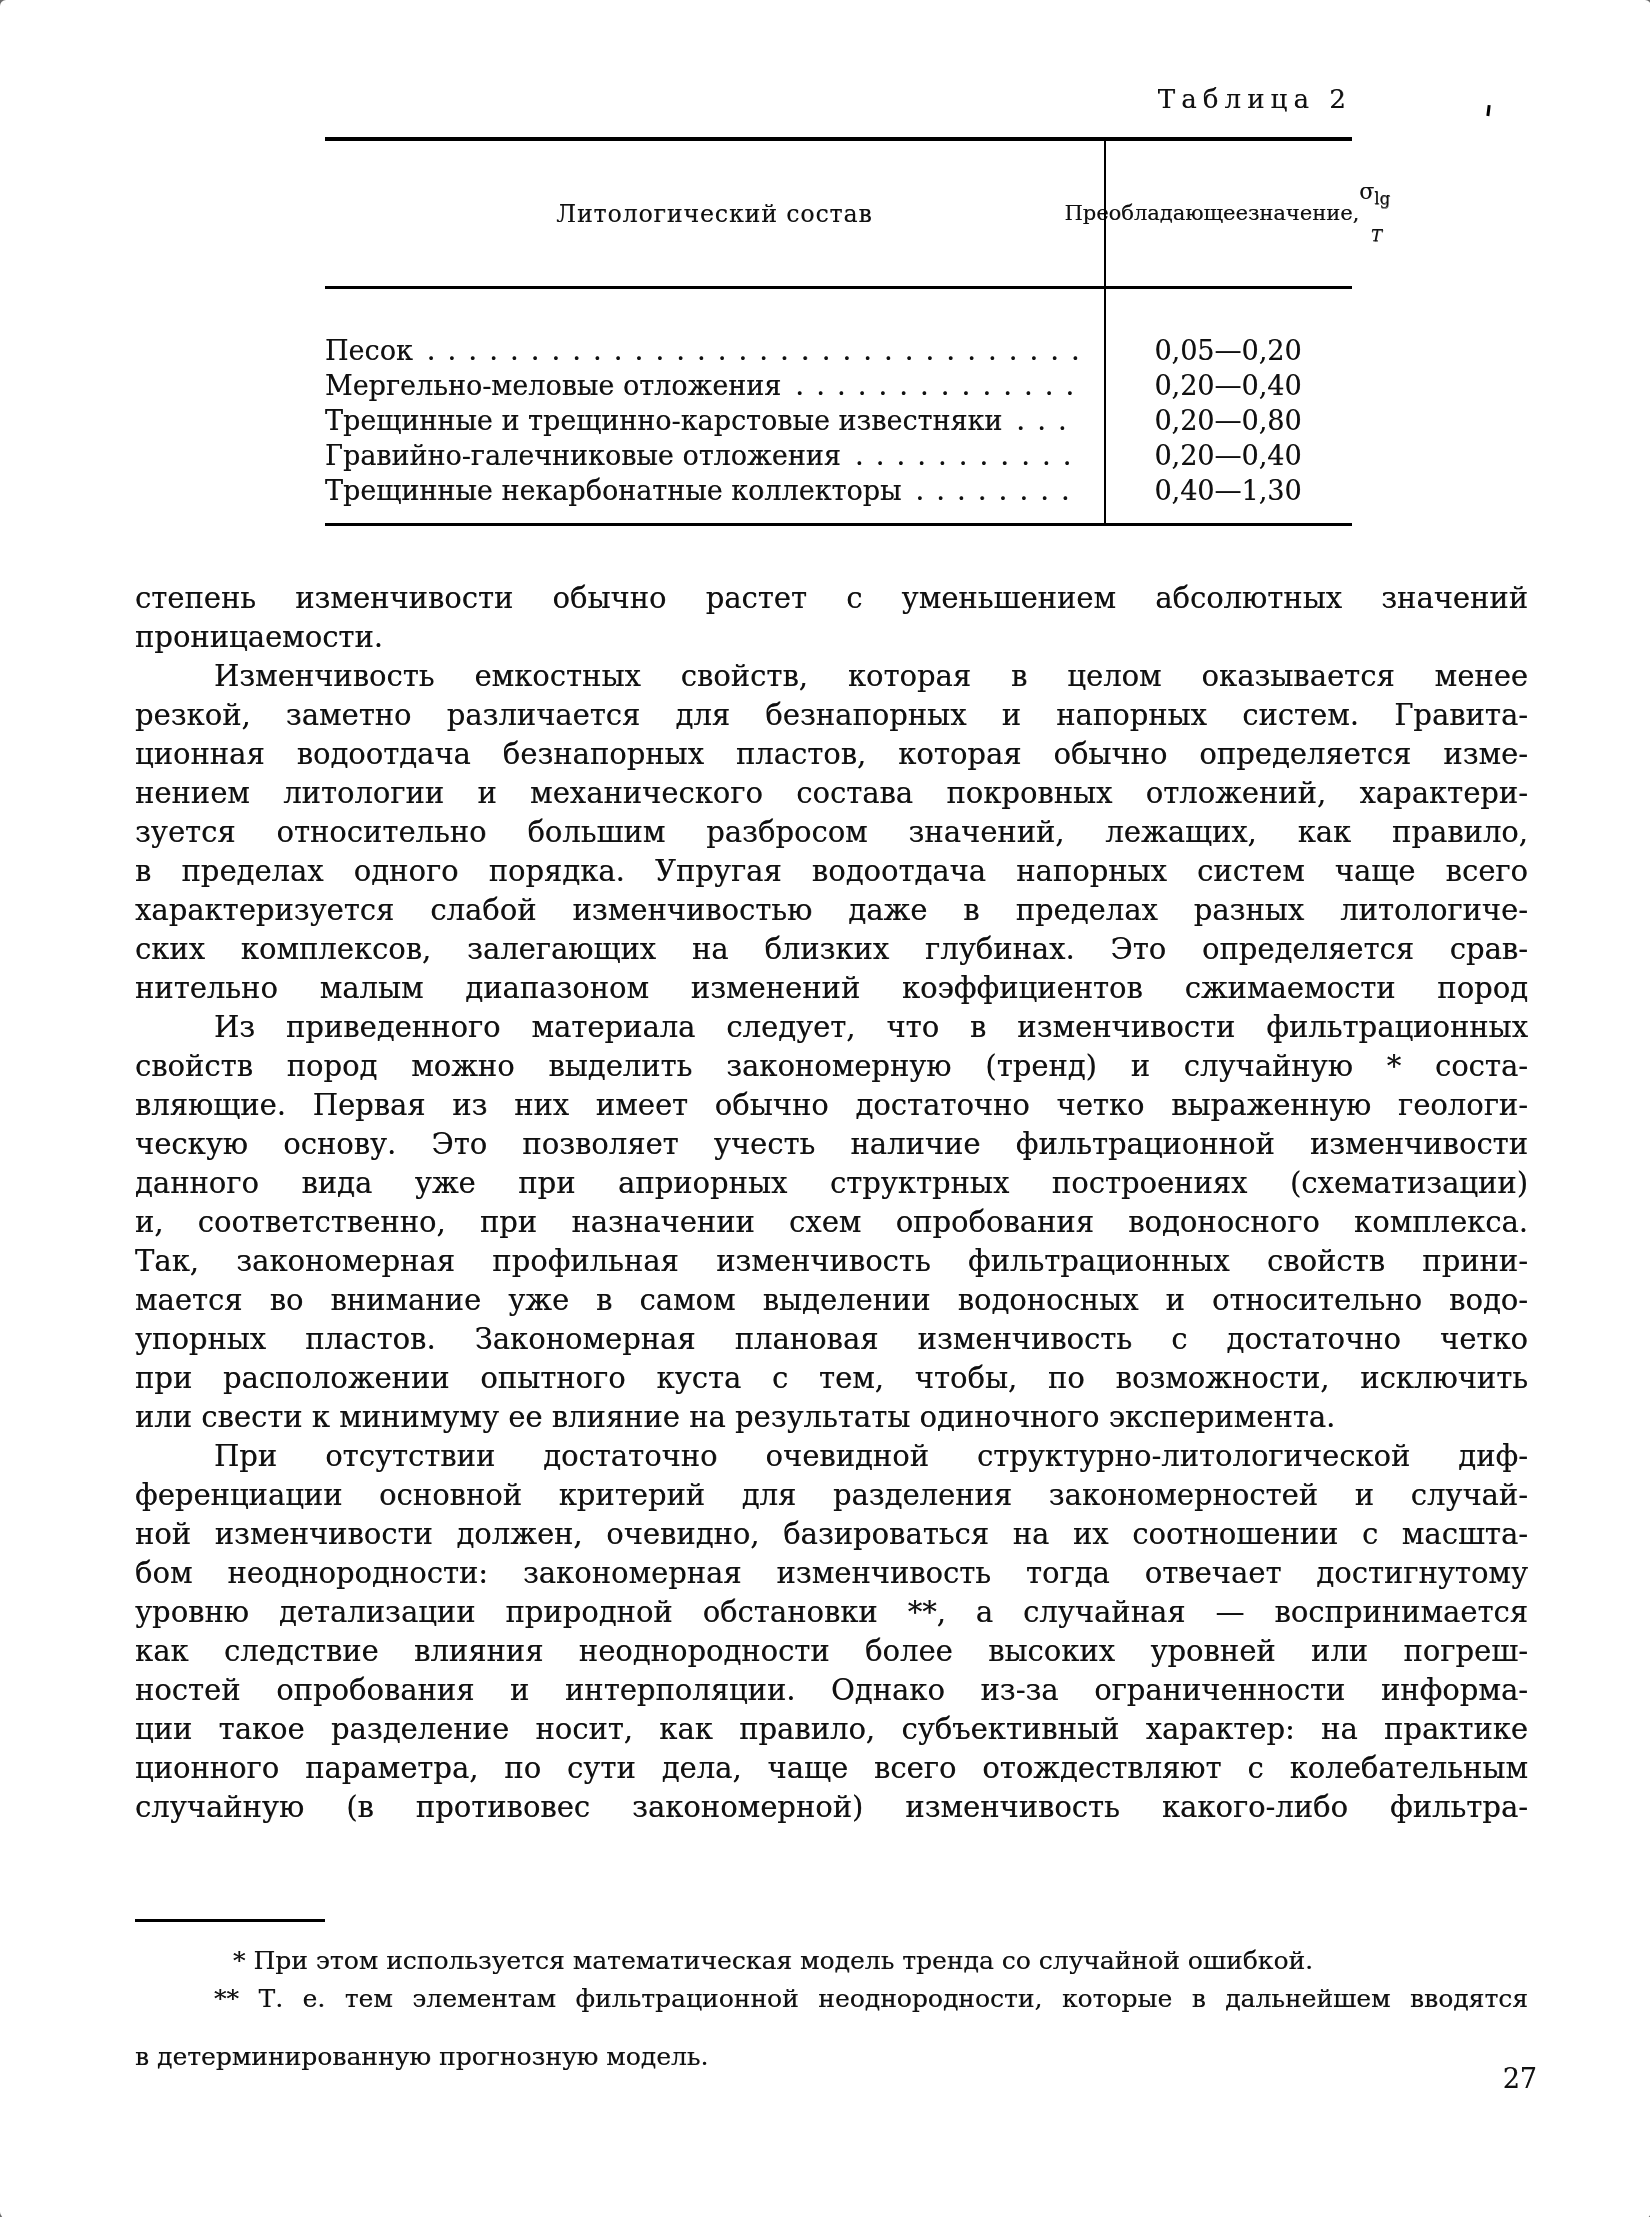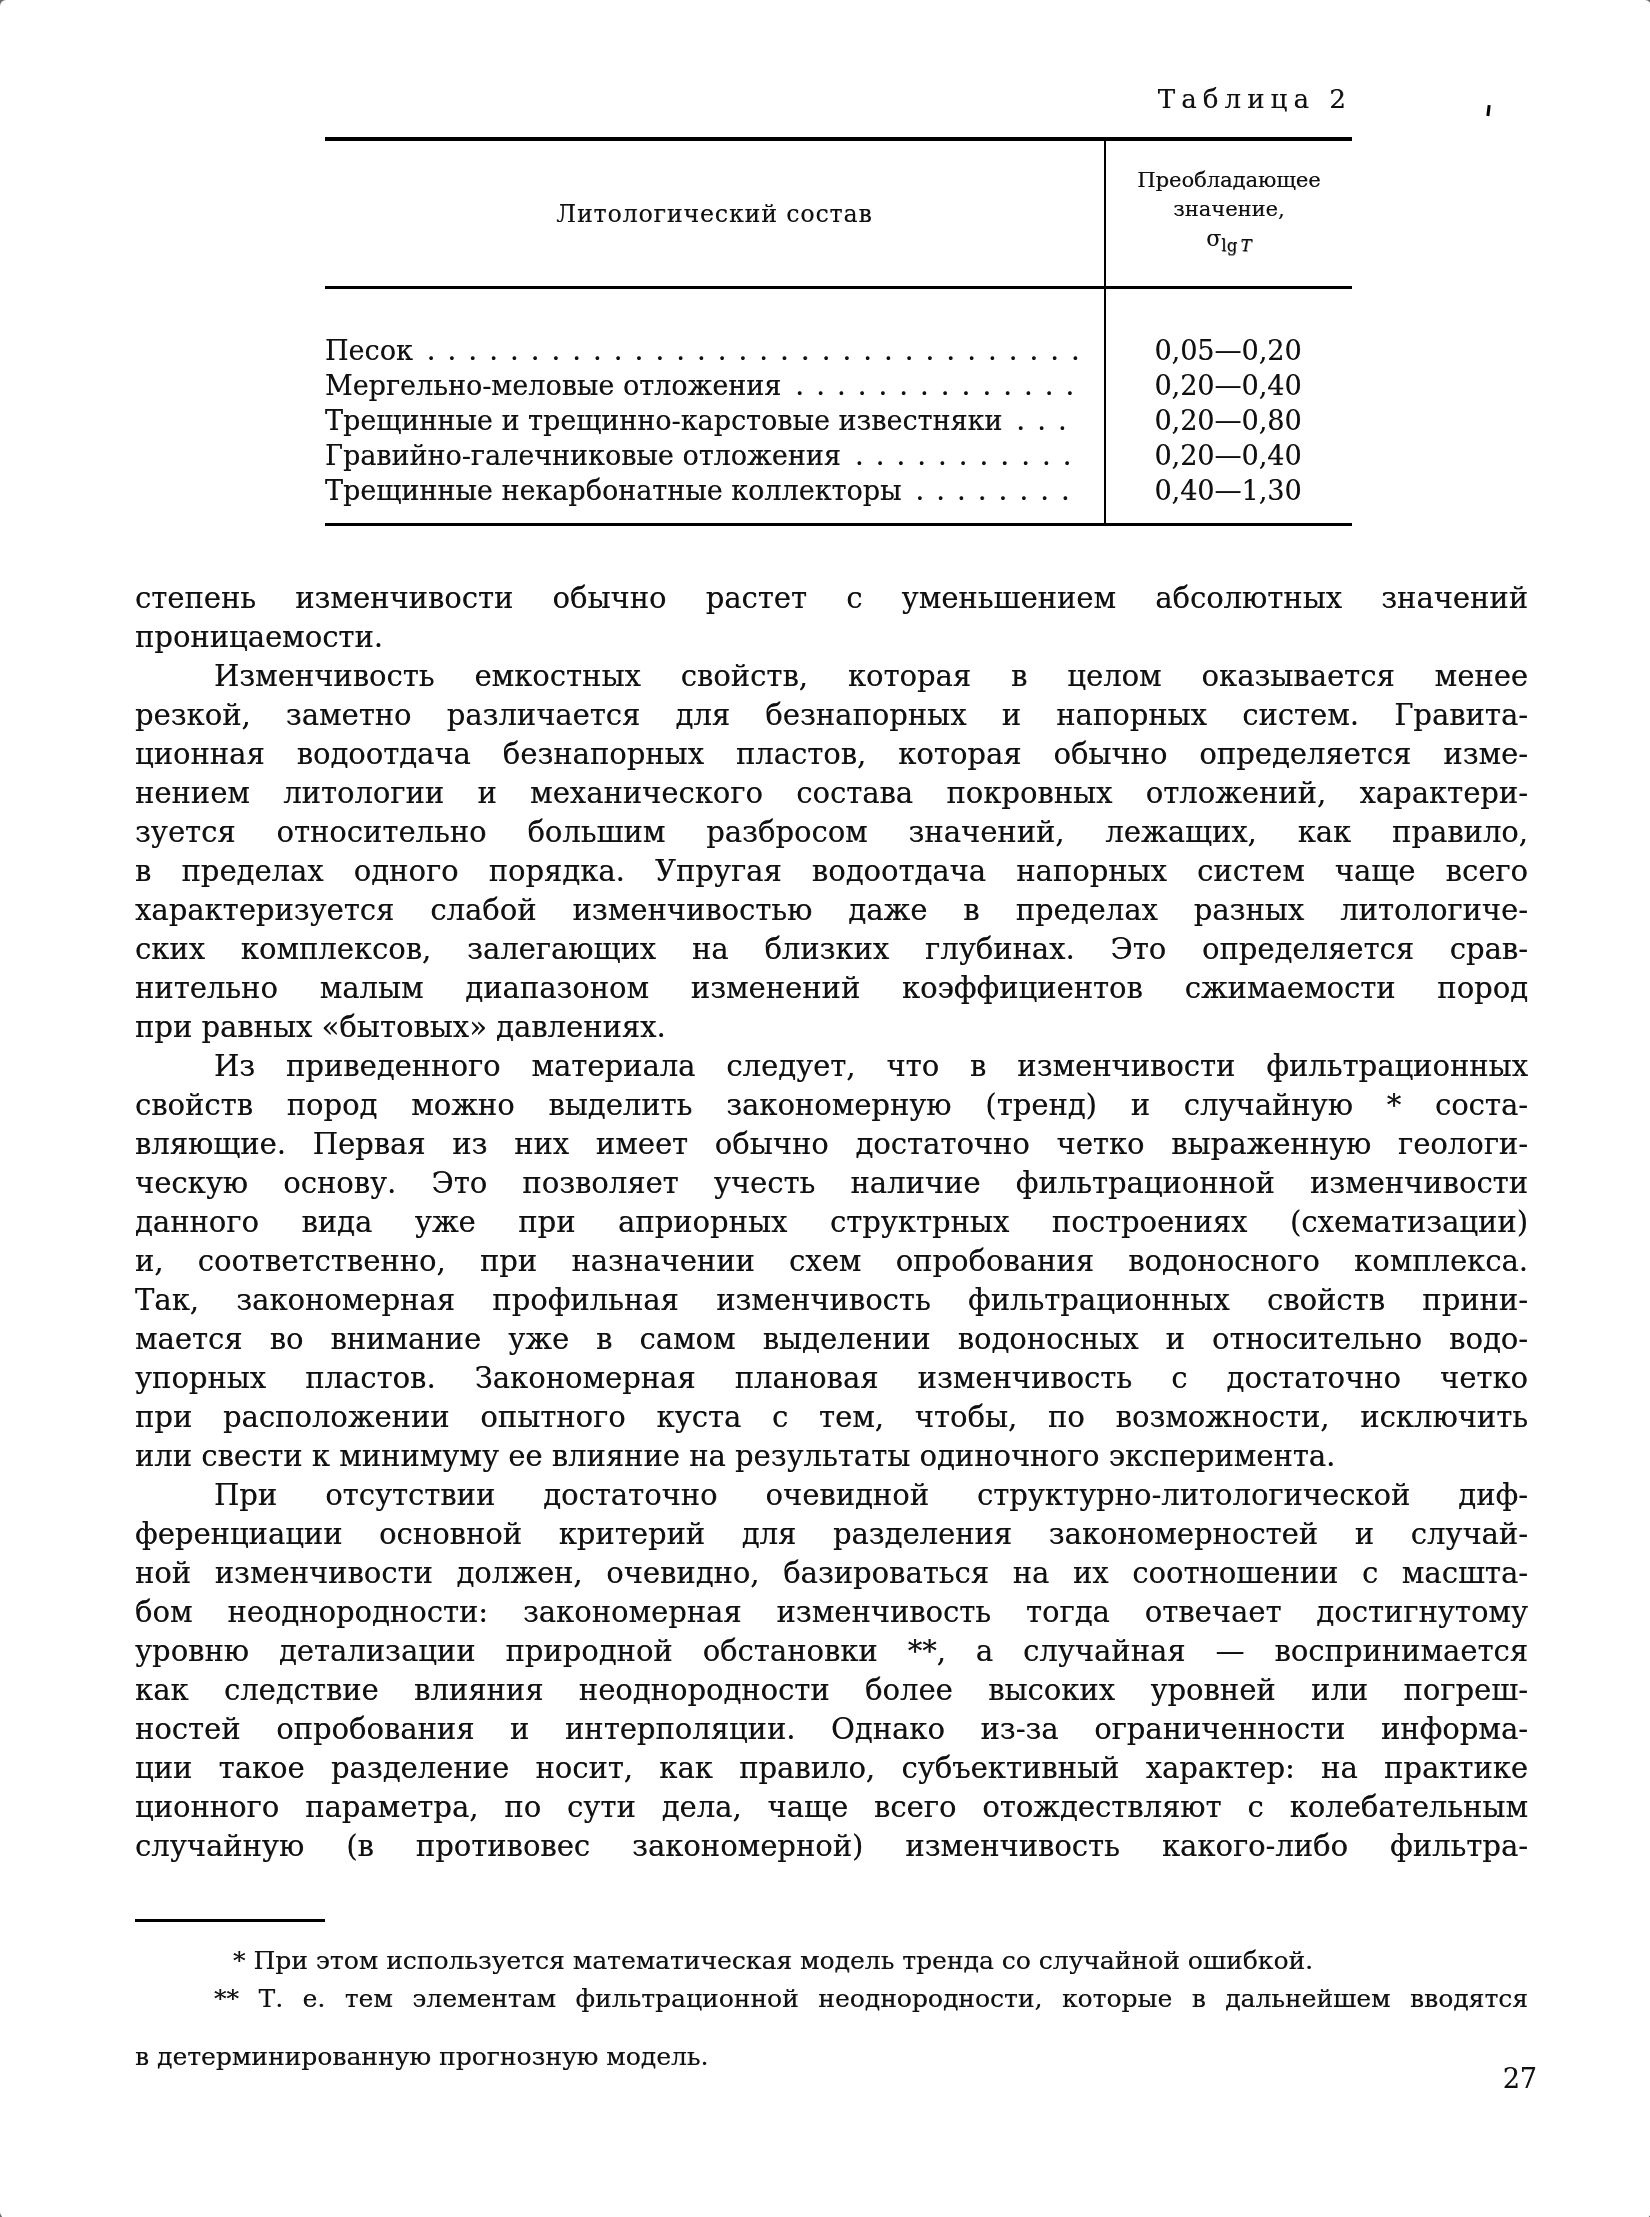--- a/index.html
+++ b/index.html
@@ -25,21 +25,21 @@
   .rule-mid{left:0;top:149px;width:100%;height:2.6px;}
   .rule-bot{left:0;bottom:0;width:100%;height:3.5px;}
   .vdiv{position:absolute;left:779px;top:1.7px;width:1.7px;height:385px;background:#000;}
   .hdr-left{
     position:absolute;left:0;top:3.5px;width:779px;height:146px;
     display:flex;align-items:center;justify-content:center;
     font-size:23.6px;letter-spacing:0.9px;
   }
   .hdr-right{
     position:absolute;left:781px;top:3.5px;width:246px;height:146px;
-    display:flex;flex-direction:column;align-items:center;justify-content:center;
+    display:flex;flex-direction:row;align-items:center;justify-content:center;
     font-size:21px;line-height:29px;text-align:center;
   }
   .sig{font-size:22px;}
   .sig sub{font-size:16.6px;}
   .rows{position:absolute;left:0;top:152px;width:100%;padding-top:46px;}
   .trow{display:flex;align-items:flex-start;height:35px;font-size:27px;}
   .row-left{width:756px;padding-right:23px;display:flex;align-items:baseline;overflow:hidden;}
   .rlabel{white-space:nowrap;}
   .rdots{flex:1;overflow:hidden;white-space:nowrap;letter-spacing:12.2px;padding-left:14px;}
   .rval{width:248px;text-align:center;white-space:nowrap;}
@@ -120,21 +120,20 @@
       <div class="bline end">проницаемости.</div>
       <div class="bline ind">Изменчивость емкостных свойств, которая в целом оказывается менее</div>
       <div class="bline">резкой, заметно различается для безнапорных и напорных систем. Гравита-</div>
       <div class="bline">ционная водоотдача безнапорных пластов, которая обычно определяется изме-</div>
       <div class="bline">нением литологии и механического состава покровных отложений, характери-</div>
       <div class="bline">зуется относительно большим разбросом значений, лежащих, как правило,</div>
       <div class="bline">в пределах одного порядка. Упругая водоотдача напорных систем чаще всего</div>
       <div class="bline">характеризуется слабой изменчивостью даже в пределах разных литологиче-</div>
       <div class="bline">ских комплексов, залегающих на близких глубинах. Это определяется срав-</div>
       <div class="bline">нительно малым диапазоном изменений коэффициентов сжимаемости пород</div>
-      <div class="bline end">при равных «бытовых» давлениях.</div>
       <div class="bline ind">Из приведенного материала следует, что в изменчивости фильтрационных</div>
       <div class="bline">свойств пород можно выделить закономерную (тренд) и случайную * соста-</div>
       <div class="bline">вляющие. Первая из них имеет обычно достаточно четко выраженную геологи-</div>
       <div class="bline">ческую основу. Это позволяет учесть наличие фильтрационной изменчивости</div>
       <div class="bline">данного вида уже при априорных структрных построениях (схематизации)</div>
       <div class="bline">и, соответственно, при назначении схем опробования водоносного комплекса.</div>
       <div class="bline">Так, закономерная профильная изменчивость фильтрационных свойств прини-</div>
       <div class="bline">мается во внимание уже в самом выделении водоносных и относительно водо-</div>
       <div class="bline">упорных пластов. Закономерная плановая изменчивость с достаточно четко</div>
       <div class="bline">при расположении опытного куста с тем, чтобы, по возможности, исключить</div>

